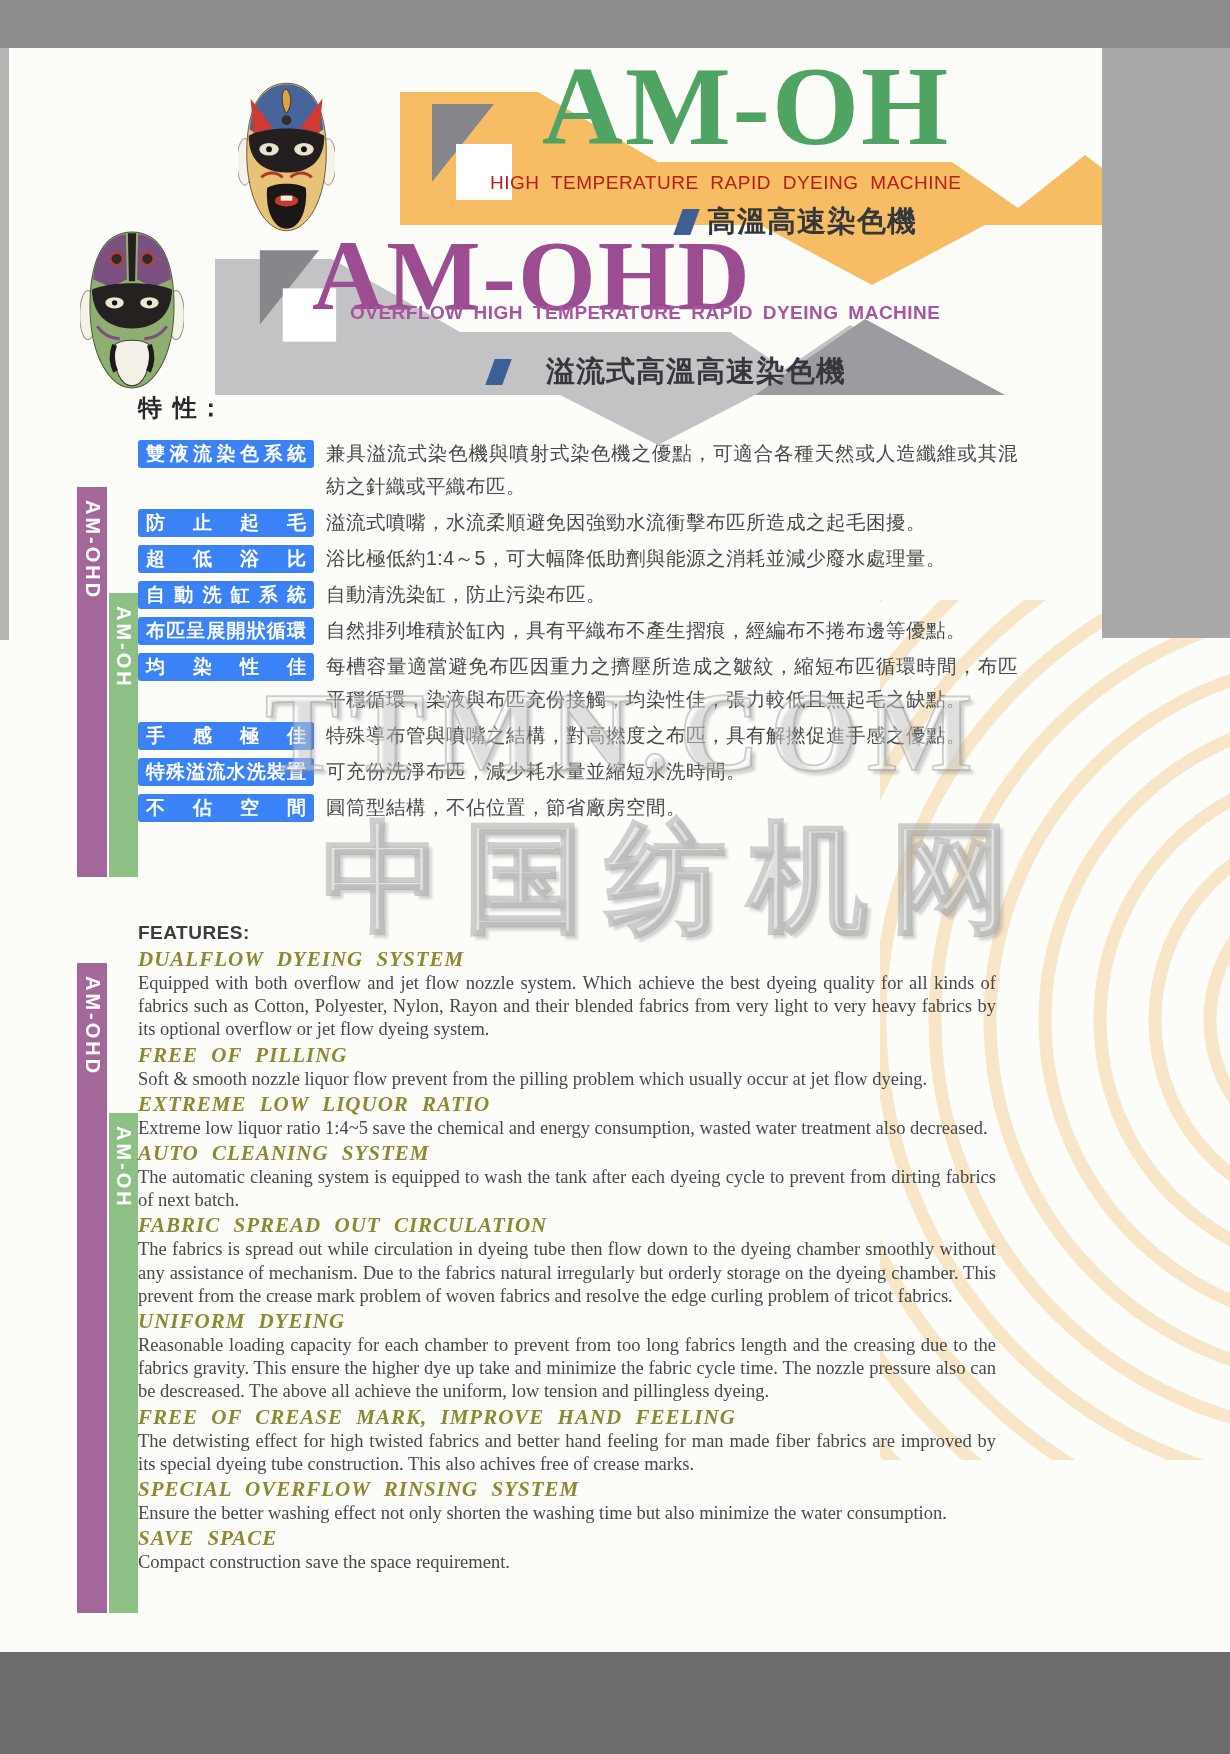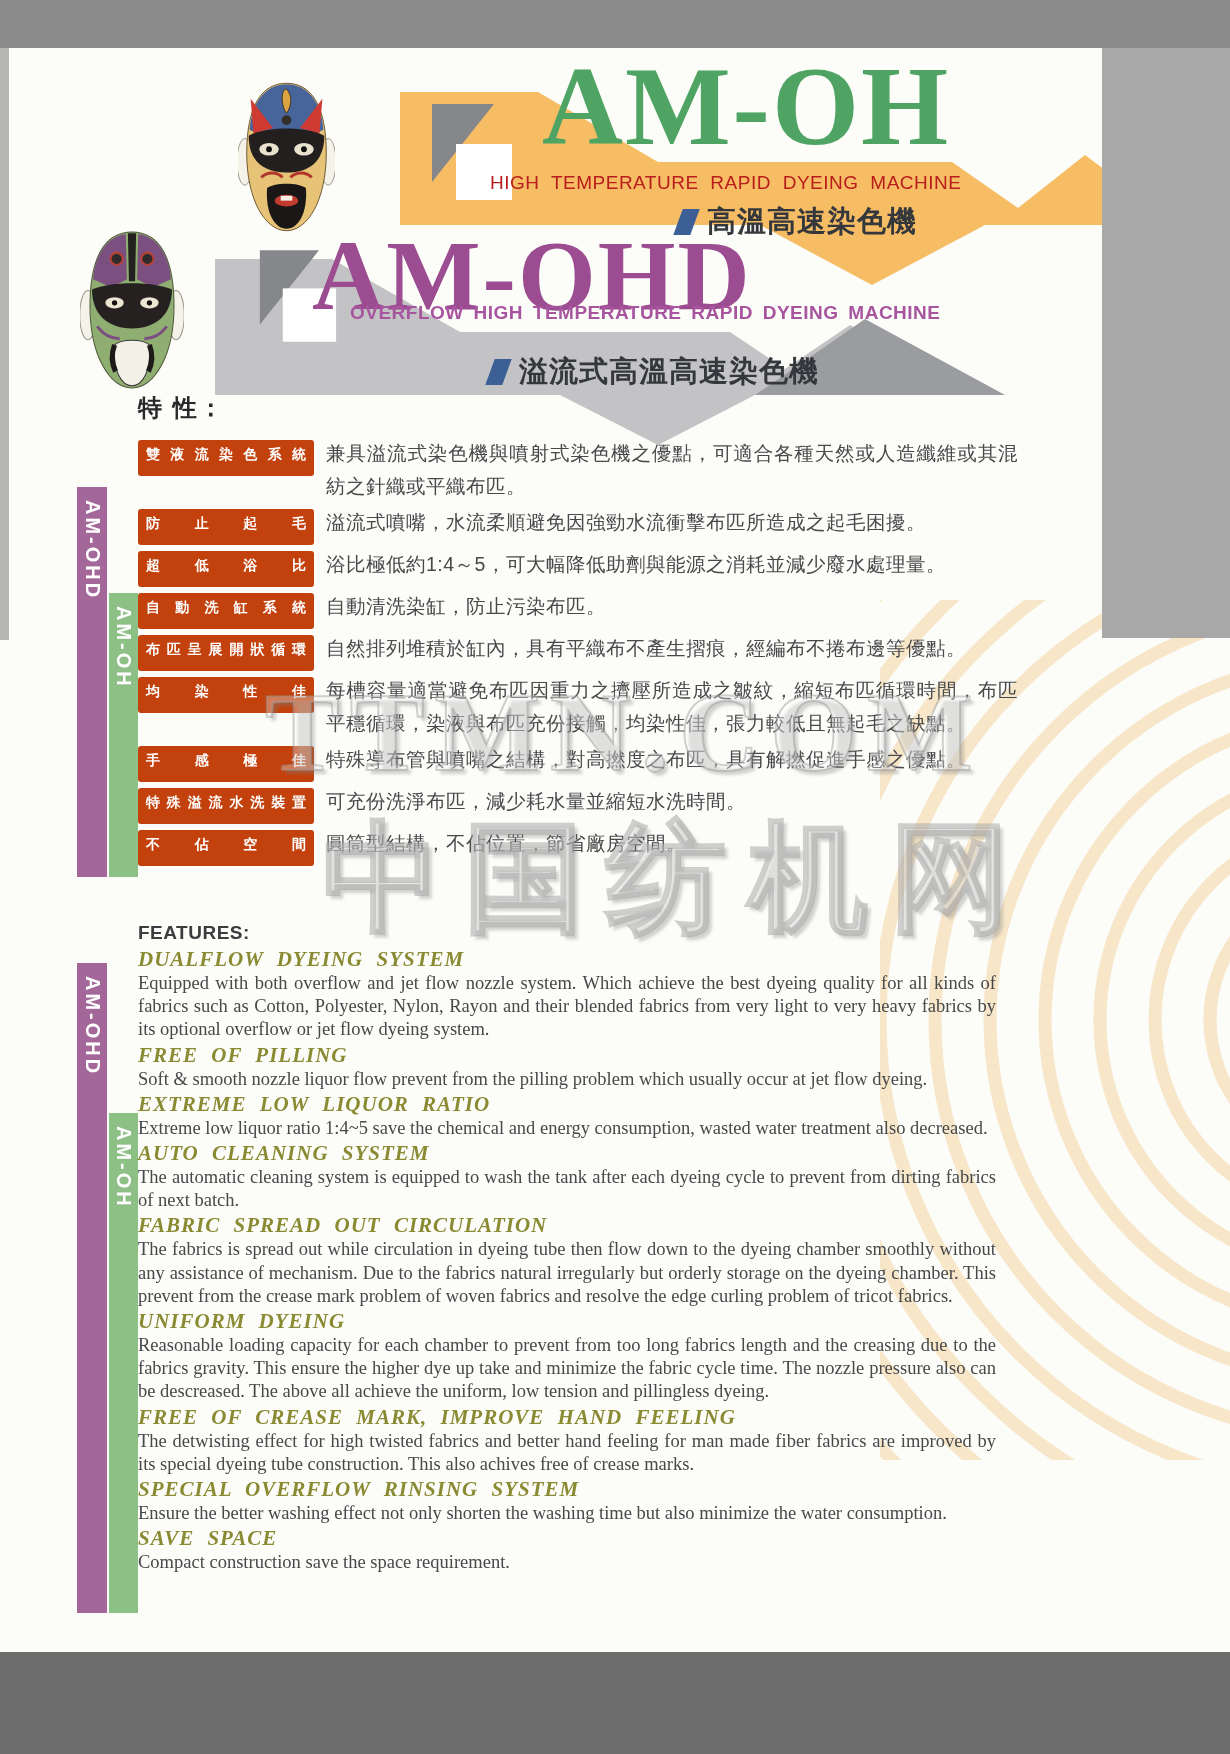--- a/index.html
+++ b/index.html
@@ -21,39 +21,39 @@
   .logo2{position:absolute;left:258px;top:248px;z-index:2;}
   .title-amoh{position:absolute;left:542px;top:50px;z-index:2;font-family:"Liberation Serif",serif;
       font-weight:bold;font-size:112px;line-height:1;color:#4fa463;letter-spacing:2px;}
   .subtitle-amoh{position:absolute;left:490px;top:172px;z-index:2;font-weight:normal;font-size:19px;
       color:#b91c1c;letter-spacing:0.5px;word-spacing:6px;}
   .zh-line1{position:absolute;left:678px;top:202px;z-index:2;}
   .title-amohd{position:absolute;left:312px;top:226px;z-index:2;font-family:"Liberation Serif",serif;
       font-weight:bold;font-size:100px;line-height:1;color:#9c4c90;letter-spacing:2px;}
   .subtitle-amohd{position:absolute;left:316px;top:302px;z-index:2;font-weight:bold;font-size:19px;
       color:#a855a0;letter-spacing:0.5px;word-spacing:4px;margin-left:34px;}
-  .zh-line2{position:absolute;left:490px;top:352px;z-index:2;}
+  .zh-line2{position:absolute;left:490px;top:352px;z-index:2;gap:27px;}
   .zh-head-row{display:flex;align-items:center;}
   .bullet{width:17px;height:26px;background:#3c5f95;transform:skewX(-20deg);margin-right:12px;}
   .zh-head-text{font-weight:bold;font-size:29px;color:#34373b;letter-spacing:1px;}
   
   .vbar{position:absolute;z-index:2;display:flex;justify-content:center;padding-top:13px;box-sizing:border-box;}
   .vbar span{writing-mode:vertical-rl;font-weight:bold;font-size:20px;color:#ffffff;letter-spacing:3px;}
   .vbar.purple{background:#a4679a;width:30px;left:77px;}
   .vbar.green{background:#8cc084;width:29px;left:109px;}
   .vbar.p1{top:487px;height:390px;}
   .vbar.g1{top:593px;height:284px;}
   .vbar.p2{top:963px;height:650px;}
   .vbar.g2{top:1113px;height:500px;}
   
   .zh-block{position:absolute;left:138px;top:392px;width:880px;z-index:2;}
   .zh-title{font-weight:bold;font-size:24px;color:#26282a;margin:0 0 16px 0;letter-spacing:2px;}
   .zh-row{display:flex;align-items:flex-start;margin-bottom:6px;}
-  .zh-badge{flex:0 0 176px;box-sizing:border-box;background:#c2410c;color:#ffffff;border-radius:3px;
-      height:36px;line-height:28px;padding:0 8px;font-size:14px;font-weight:bold;}
+  .zh-badge{flex:0 0 176px;box-sizing:border-box;background:#3b82f6;color:#ffffff;border-radius:3px;
+      height:28px;line-height:28px;padding:0 8px;font-size:19px;font-weight:bold;}
   .zh-badge span{display:block;width:100%;text-align:justify;text-align-last:justify;}
   .zh-text{margin:-3px 0 0 12px;width:700px;font-size:19.5px;line-height:33px;color:#47494b;
       letter-spacing:0.5px;text-align:justify;}
   
   .wm{position:absolute;z-index:5;font-weight:bold;color:rgba(255,255,255,0.30);
       -webkit-text-stroke:2px rgba(150,150,150,0.45);
       text-shadow:4px 4px 3px rgba(130,130,130,0.35);white-space:nowrap;}
   .wm1{left:265px;top:668px;font-family:"Liberation Serif",serif;font-size:112px;letter-spacing:10px;}
   .wm2{left:322px;top:798px;font-size:120px;letter-spacing:22px;}
   

